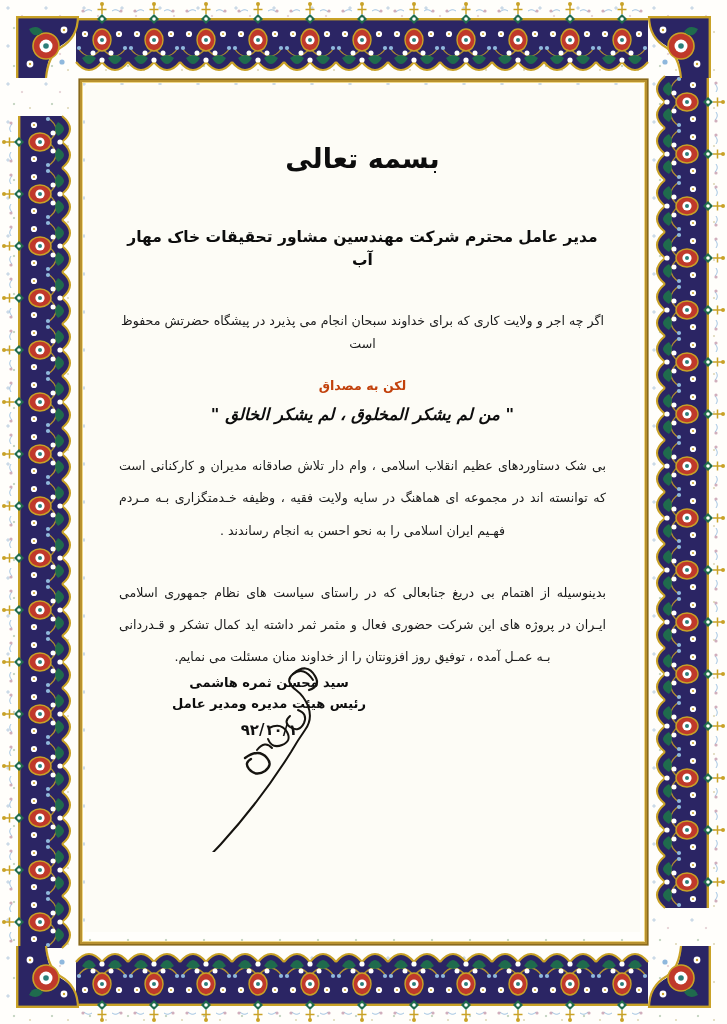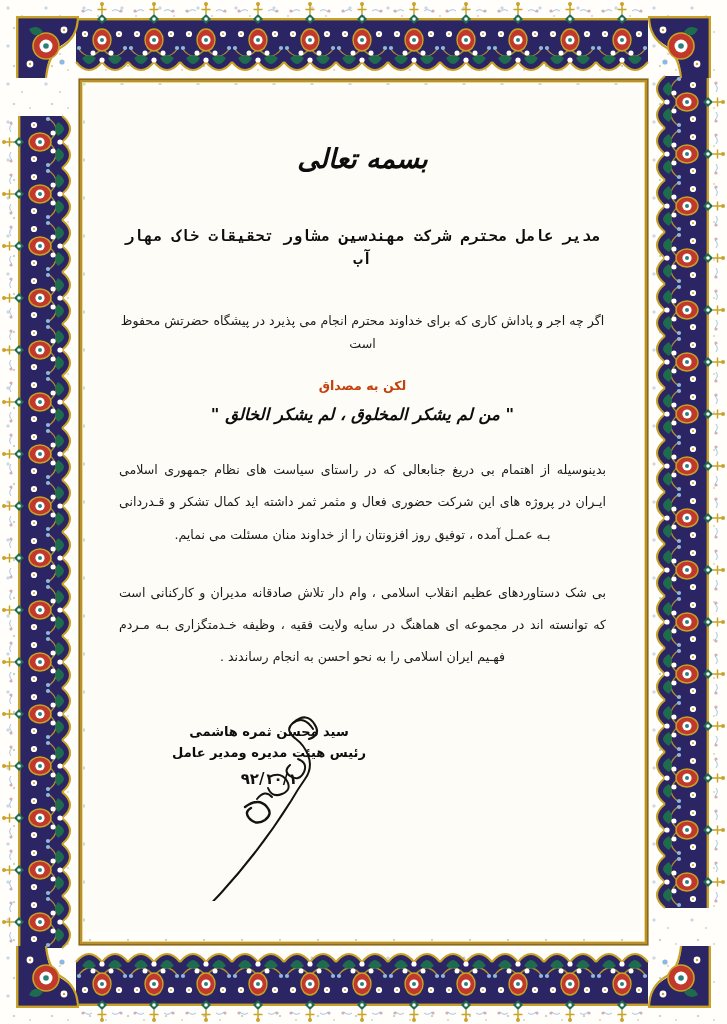--- a/index.html
+++ b/index.html
@@ -51,30 +51,28 @@
 
   
   .basmala{
     text-align:center;
     font-size:27px;
     font-weight:700;
     letter-spacing:.5px;
     margin:22px 0 0 0;
     color:#0d0d0d;
     font-family:"DejaVu Sans","Liberation Sans",sans-serif;
-    font-style:italic;
   }
   .addressee{
     text-align:center;
     font-size:15.5px;
     font-weight:700;
     margin:52px 0 0 0;
     color:#0d0d0d;
     line-height:1.5;
-    font-family:Liberation Mono, monospace;
   }
   .lead{
     text-align:center;
     font-size:12.6px;
     margin:36px 0 0 0;
     line-height:1.9;
     color:#1a1a1a;
   }
   .masdaq{
     text-align:center;
@@ -99,21 +97,21 @@
     line-height:2.55;
     margin:26px 0 0 0;
     color:#1a1a1a;
   }
   .para.p2{margin-top:30px;}
 
   
   #signature{
     position:absolute;
     left:34px;
-    top:636px;
+    top:587px;
     width:300px;
     text-align:center;
     direction:rtl;
   }
   .sig-name{
     font-size:13px;font-weight:700;color:#0d0d0d;line-height:1.65;
   }
   .sig-title{
     font-size:13px;font-weight:700;color:#0d0d0d;line-height:1.65;text-align:center;
   }
@@ -286,29 +284,29 @@
   </svg>
 
   <div class="gold-line"></div>
 
   <div id="paper">
 
     <div class="basmala">بسمه تعالی</div>
 
     <div class="addressee">مدیر عامل محترم شرکت مهندسین مشاور تحقیقات خاک مهار آب</div>
 
-    <div class="lead">اگر چه اجر و پاداش کاری که برای خداوند محترم انجام می پذیرد در پیشگاه حضرتش محفوظ است</div>
+    <div class="lead">اگر چه اجر و ولایت کاری که برای خداوند سبحان انجام می پذیرد در پیشگاه حضرتش محفوظ است</div>
 
     <div class="masdaq">لکن به مصداق</div>
 
     <div class="hadith">" من لم یشکر المخلوق ، لم یشکر الخالق "</div>
 
+    <div class="para p1">بی شک دستاوردهای عظیم انقلاب اسلامی ، وام دار تلاش صادقانه مدیران و کارکنانی است که توانسته اند در مجموعه ای هماهنگ در سایه ولایت فقیه ، وظیفه خـدمتگزاری بـه مـردم فهـیم ایران اسلامی را به نحو احسن به انجام رساندند .</div>
+
     <div class="para p2">بدینوسیله از اهتمام بی دریغ جنابعالی که در راستای سیاست های  نظام جمهوری اسلامی ایـران در پروژه های این شرکت حضوری فعال و مثمر ثمر داشته اید کمال تشکر و قـدردانی بـه عمـل آمده ، توفیق روز افزونتان را از خداوند منان مسئلت می نمایم.</div>
-
-    <div class="para p1">بی شک دستاوردهای عظیم انقلاب اسلامی ، وام دار تلاش صادقانه مدیران و کارکنانی است که توانسته اند در مجموعه ای هماهنگ در سایه ولایت فقیه ، وظیفه خـدمتگزاری بـه مـردم فهـیم ایران اسلامی را به نحو احسن به انجام رساندند .</div>
 
     <div id="signature">
 
       <svg id="ink" viewBox="0 0 300 190">
 
         <path d="M196,18 q-9,-14 -20,-6 q-9,7 3,16 q8,6 12,16
                  q5,13 -3,24 q-7,10 -14,22 q-30,48 -70,92 q-22,24 -45,40" fill="none" stroke="#15130f" stroke-width="2" stroke-linecap="round"></path>
 
         <path d="M176,12 q14,-12 22,2 q6,10 -6,14" fill="none" stroke="#15130f" stroke-width="2.2" stroke-linecap="round"></path>
 

